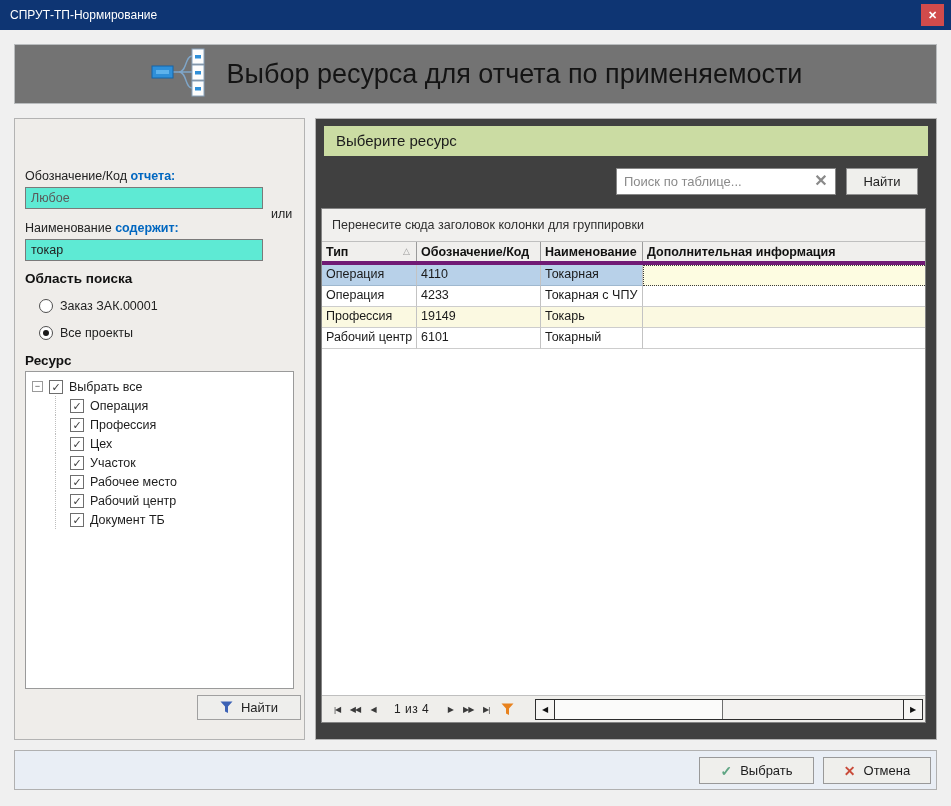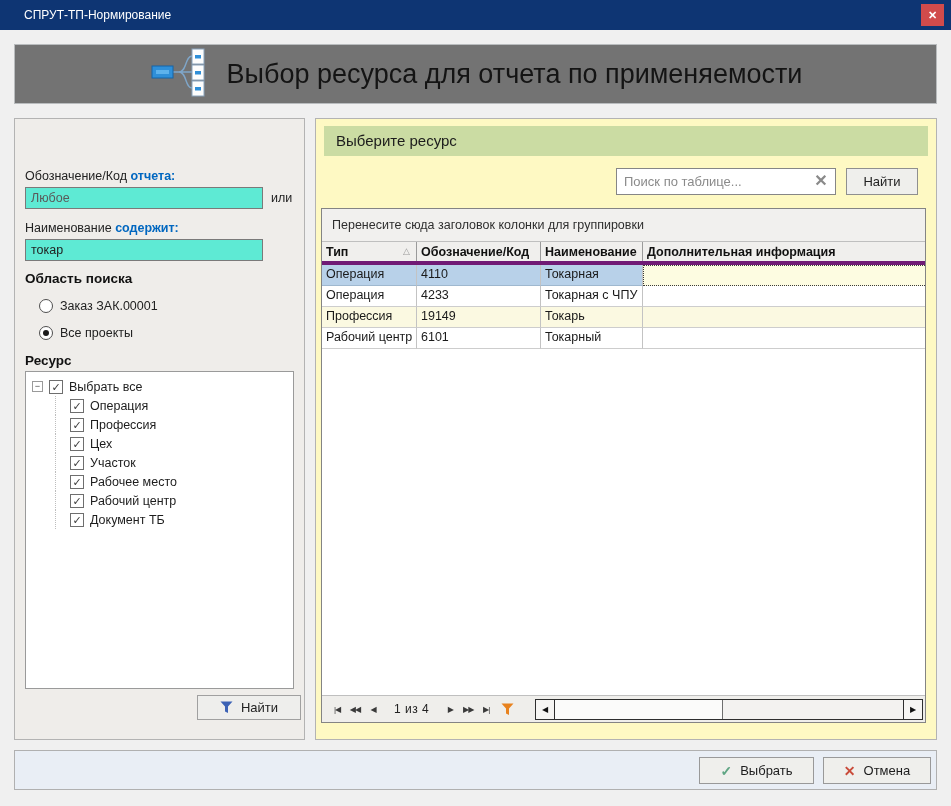--- a/index.html
+++ b/index.html
@@ -1,21 +1,21 @@
 <!DOCTYPE html>
 <html><head>
 <meta charset="utf-8">
 <style>
   * { margin:0; padding:0; box-sizing:border-box; }
   html,body { width:951px; height:806px; }
   body { font-family:"Liberation Sans", sans-serif; background:#f0f0f0; position:relative; overflow:hidden; }
 
   
   .titlebar { position:absolute; left:0; top:0; width:951px; height:30px; background:#0e3573; }
-  .titlebar-text { color:#ffffff; font-size:12px; line-height:30px; padding-left:10px;margin-left:14px; }
+  .titlebar-text { color:#ffffff; font-size:12px; line-height:30px; padding-left:10px; }
   .close-btn { position:absolute; right:7px; top:4px; width:23px; height:22px; background:#d14b4b;
                color:#fff; font-size:11px; font-weight:bold; display:flex; align-items:center; justify-content:center; cursor:pointer; }
 
   
   .banner { position:absolute; left:14px; top:44px; width:923px; height:60px; background:#737373;
             border:1px solid #b9bcbe; display:flex; align-items:center; justify-content:center; gap:16px; }
   .banner-title { font-size:27px; color:#141414; }
 
   
   .panel { position:absolute; border:1px solid #b3b3b3; }
@@ -44,21 +44,21 @@
   .expander { width:11px; height:11px; border:1px solid #9a9a9a; background:#fff; font-size:9px; line-height:9px;
               text-align:center; color:#444; }
   .cbx { width:14px; height:14px; border:1px solid #6e6e6e; background:#fff; font-size:11px; line-height:12px;
          text-align:center; color:#3a3a3a; flex:0 0 auto; }
 
   .find-btn-left { position:absolute; left:182px; top:576px; width:104px; height:25px; background:#eeeeec;
                    border:1px solid #a0a0a0; display:flex; align-items:center; justify-content:center; gap:8px;
                    font-size:13px; color:#222; cursor:pointer; }
 
   
-  .right-panel { left:315px; top:118px; width:622px; height:622px; background:#fef9c3; }
+  .right-panel { left:315px; top:118px; width:622px; height:622px; background:#404040; }
   .right-panel .panel-header { background:#cbdca3; }
   .search-input { position:absolute; left:300px; top:49px; width:220px; height:27px; border:1px solid #868686;
                   background:#fff; font-family:"Liberation Sans",sans-serif; font-size:13px; padding:0 26px 0 7px; color:#8a8a8a; }
   .search-clear { position:absolute; left:496px; top:53px; width:18px; height:18px; color:#8a8a8a; font-size:16px;
                   font-weight:bold; line-height:18px; text-align:center; cursor:pointer; }
   .find-btn-right { position:absolute; left:530px; top:49px; width:72px; height:27px; background:#efefec;
                     border:1px solid #8f8f8f; font-size:13px; color:#222; display:flex; align-items:center; justify-content:center; cursor:pointer; }
 
   .table-wrap { position:absolute; left:5px; top:89px; width:605px; height:515px; border:1px solid #848484;
                 background:#fff; display:flex; flex-direction:column; }
@@ -123,21 +123,21 @@
   <span class="banner-title">Выбор ресурса для отчета по применяемости</span>
 </div>
 
 <div class="panel left-panel">
 
   <div class="fld-label" style="top:50px;">
     <span>Обозначение/Код</span>
     <span class="op">отчета:</span>
   </div>
   <input class="txt-input placeholder-like" style="top: 68px;" value="Любое">
-  <div class="or-label" style="top:72px;">или</div>
+  <div class="or-label" style="top:88px;">или</div>
 
   <div class="fld-label" style="top:102px;">
     <span>Наименование</span>
     <span class="op">содержит:</span>
   </div>
   <input class="txt-input" style="top: 120px;" value="токар">
 
   <div class="section-label" style="top:152px;">Область поиска</div>
 
   <div class="radio-row" style="top:180px;align-items:center;">

